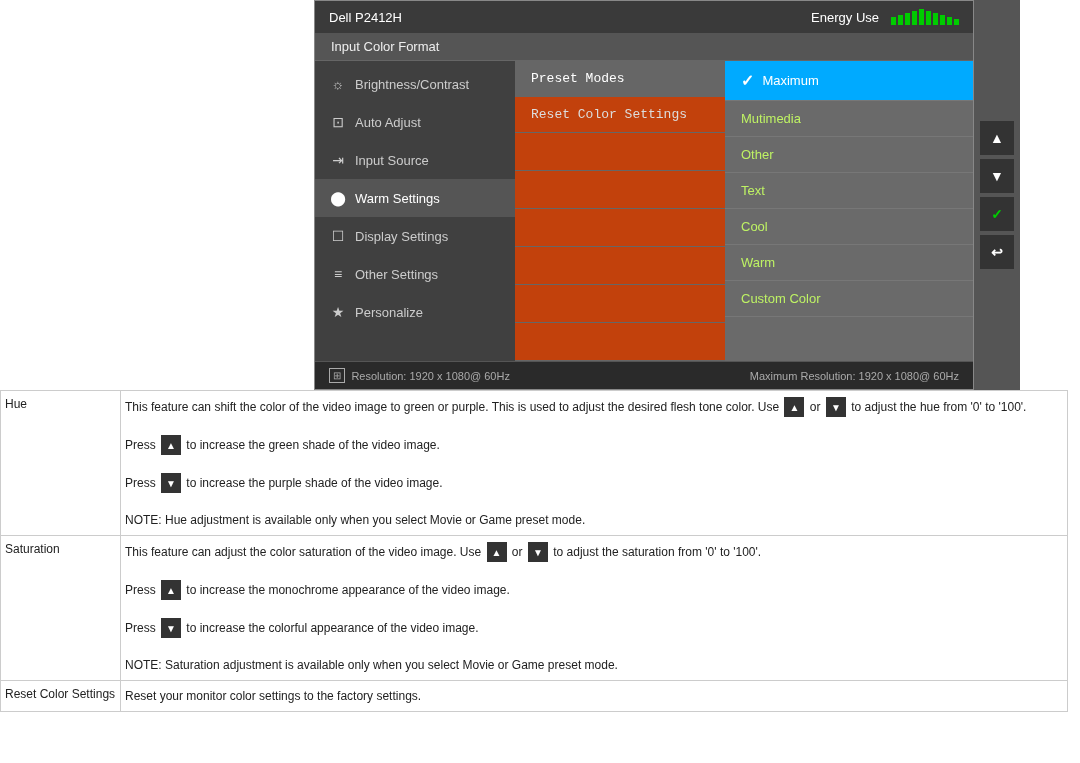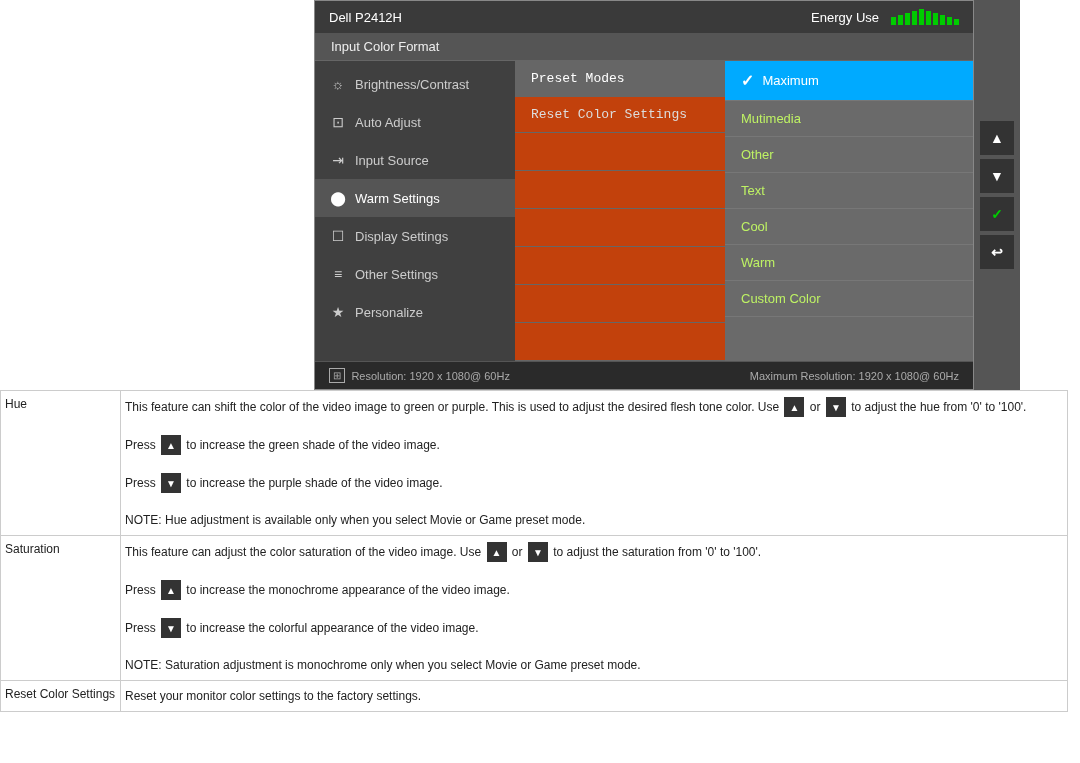--- a/index.html
+++ b/index.html
@@ -226,21 +226,21 @@
           </p>
           <br>
           <p>
             Press <span class="arrow-icon arrow-up"></span> to increase the monochrome appearance of the video image.
           </p>
           <br>
           <p>
             Press <span class="arrow-icon arrow-down"></span> to increase the colorful appearance of the video image.
           </p>
           <br>
-          <p>NOTE: Saturation adjustment is monochrome only when you select Movie or Game preset mode.</p>
+          <p>NOTE: Saturation adjustment is available only when you select Movie or Game preset mode.</p>
         </td>
       </tr>
 
       <tr>
         <td class="label-cell">
           <span>Reset Color Settings</span>
         </td>
         <td class="content-cell">
           <p>Reset your monitor color settings to the factory settings.</p>
         </td>

